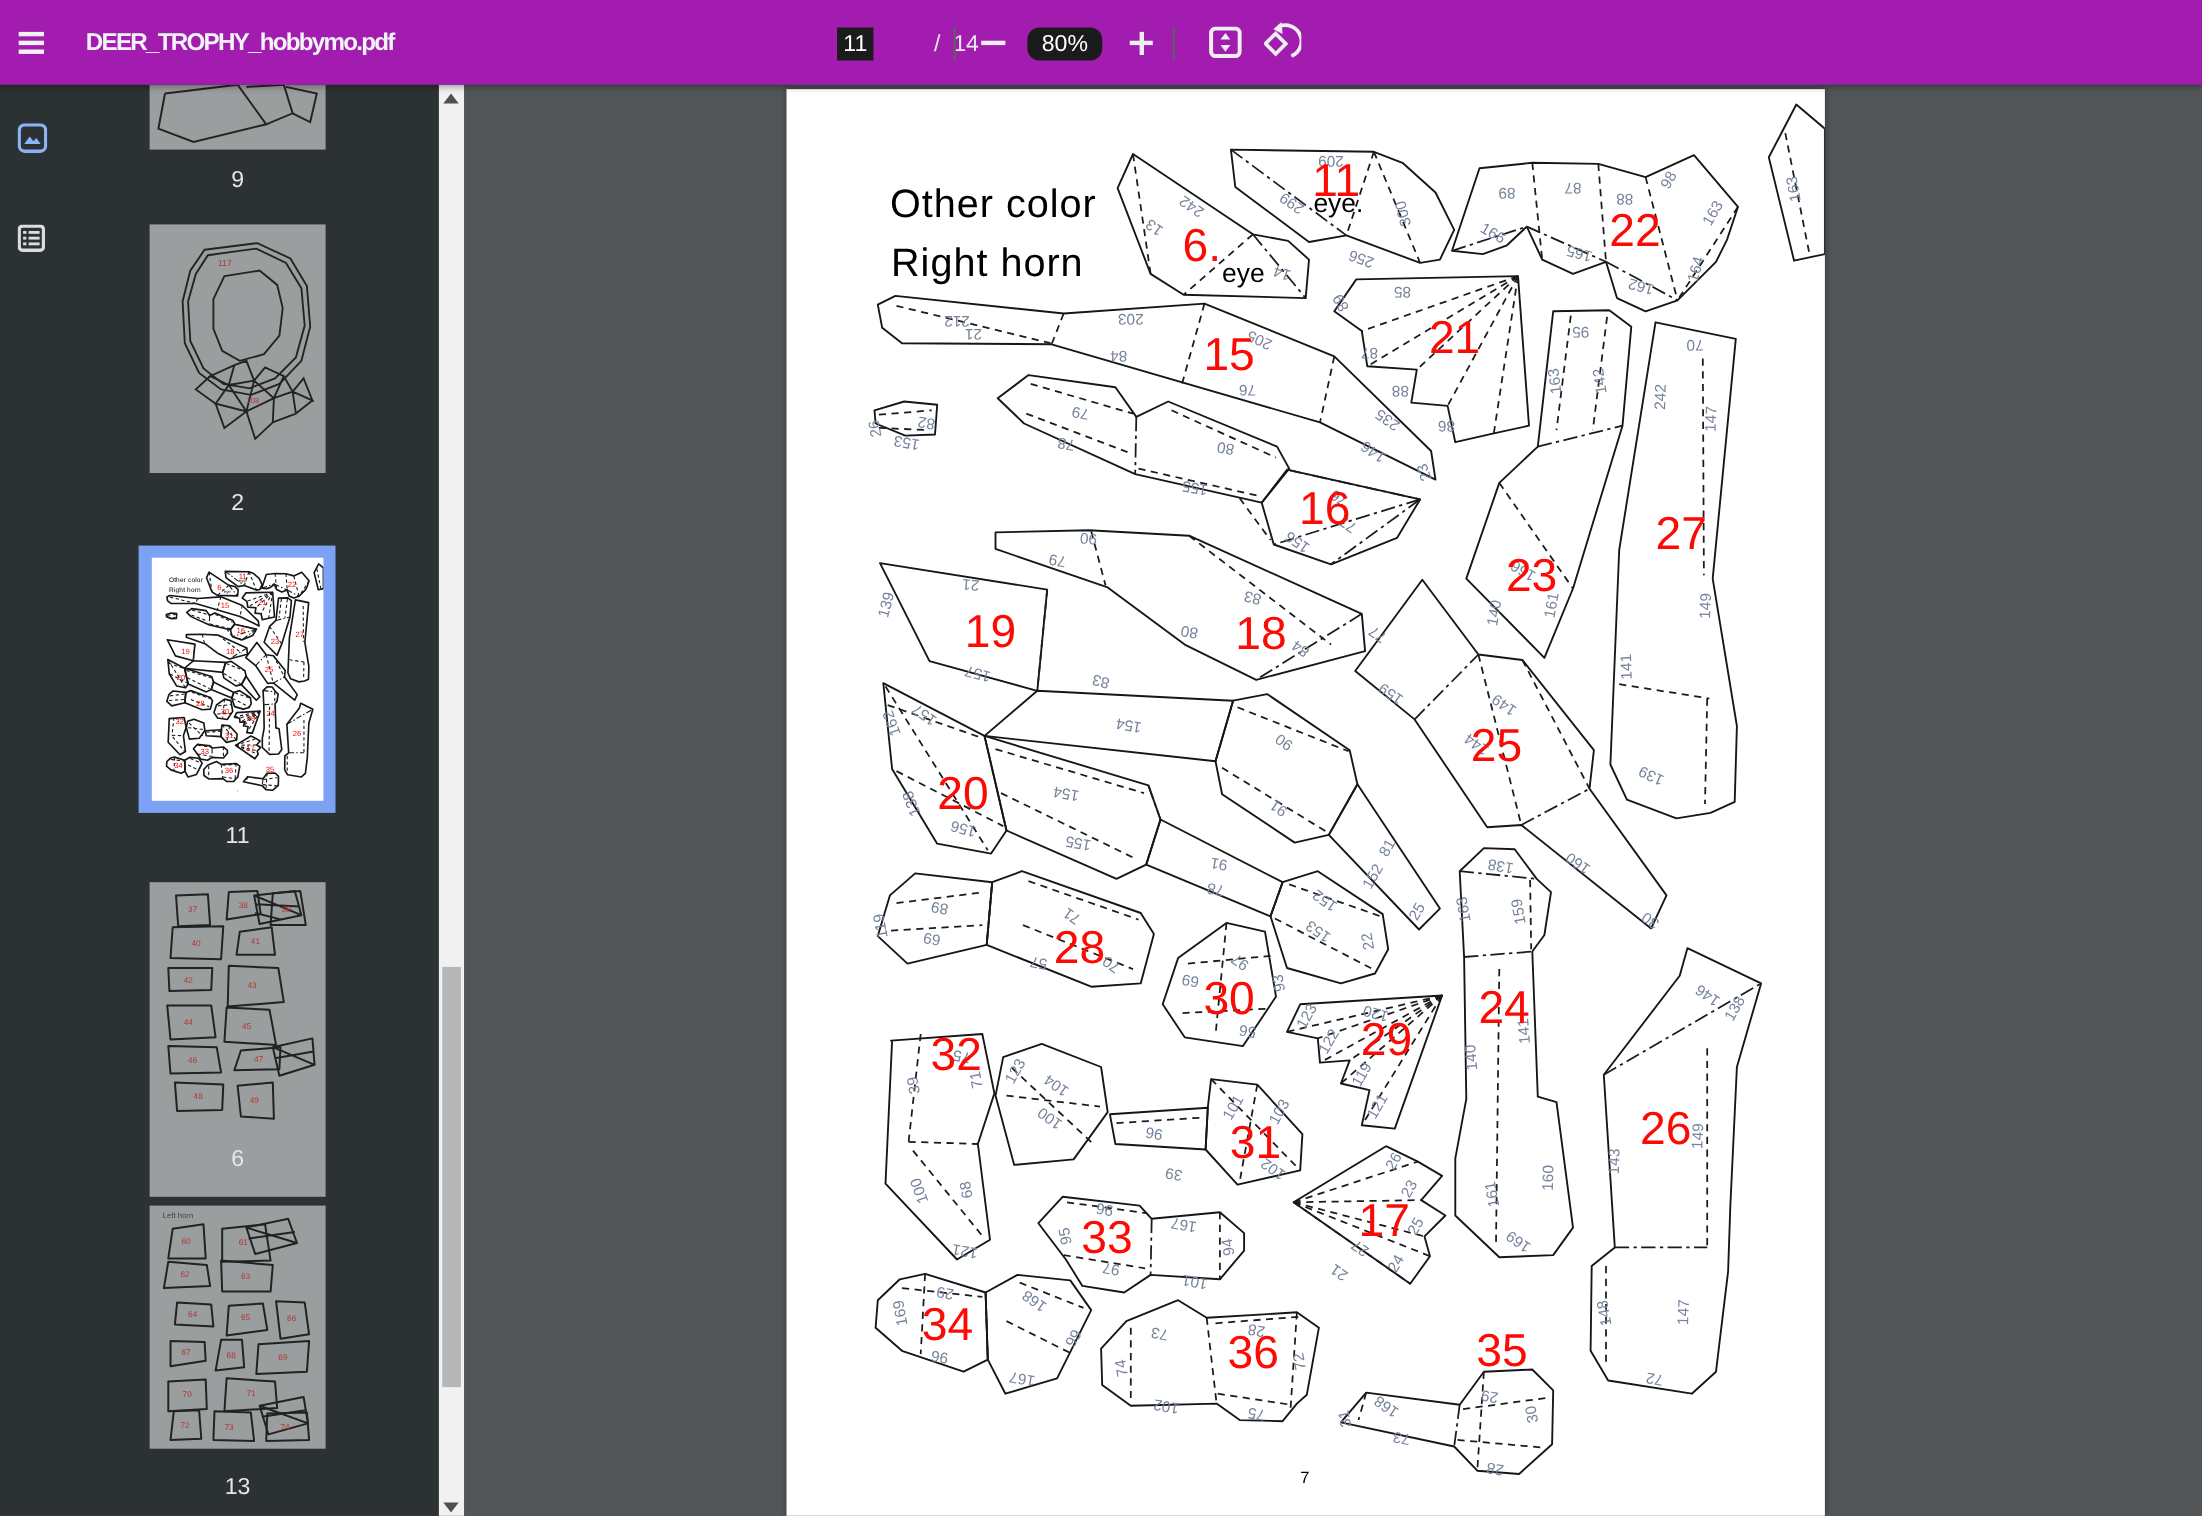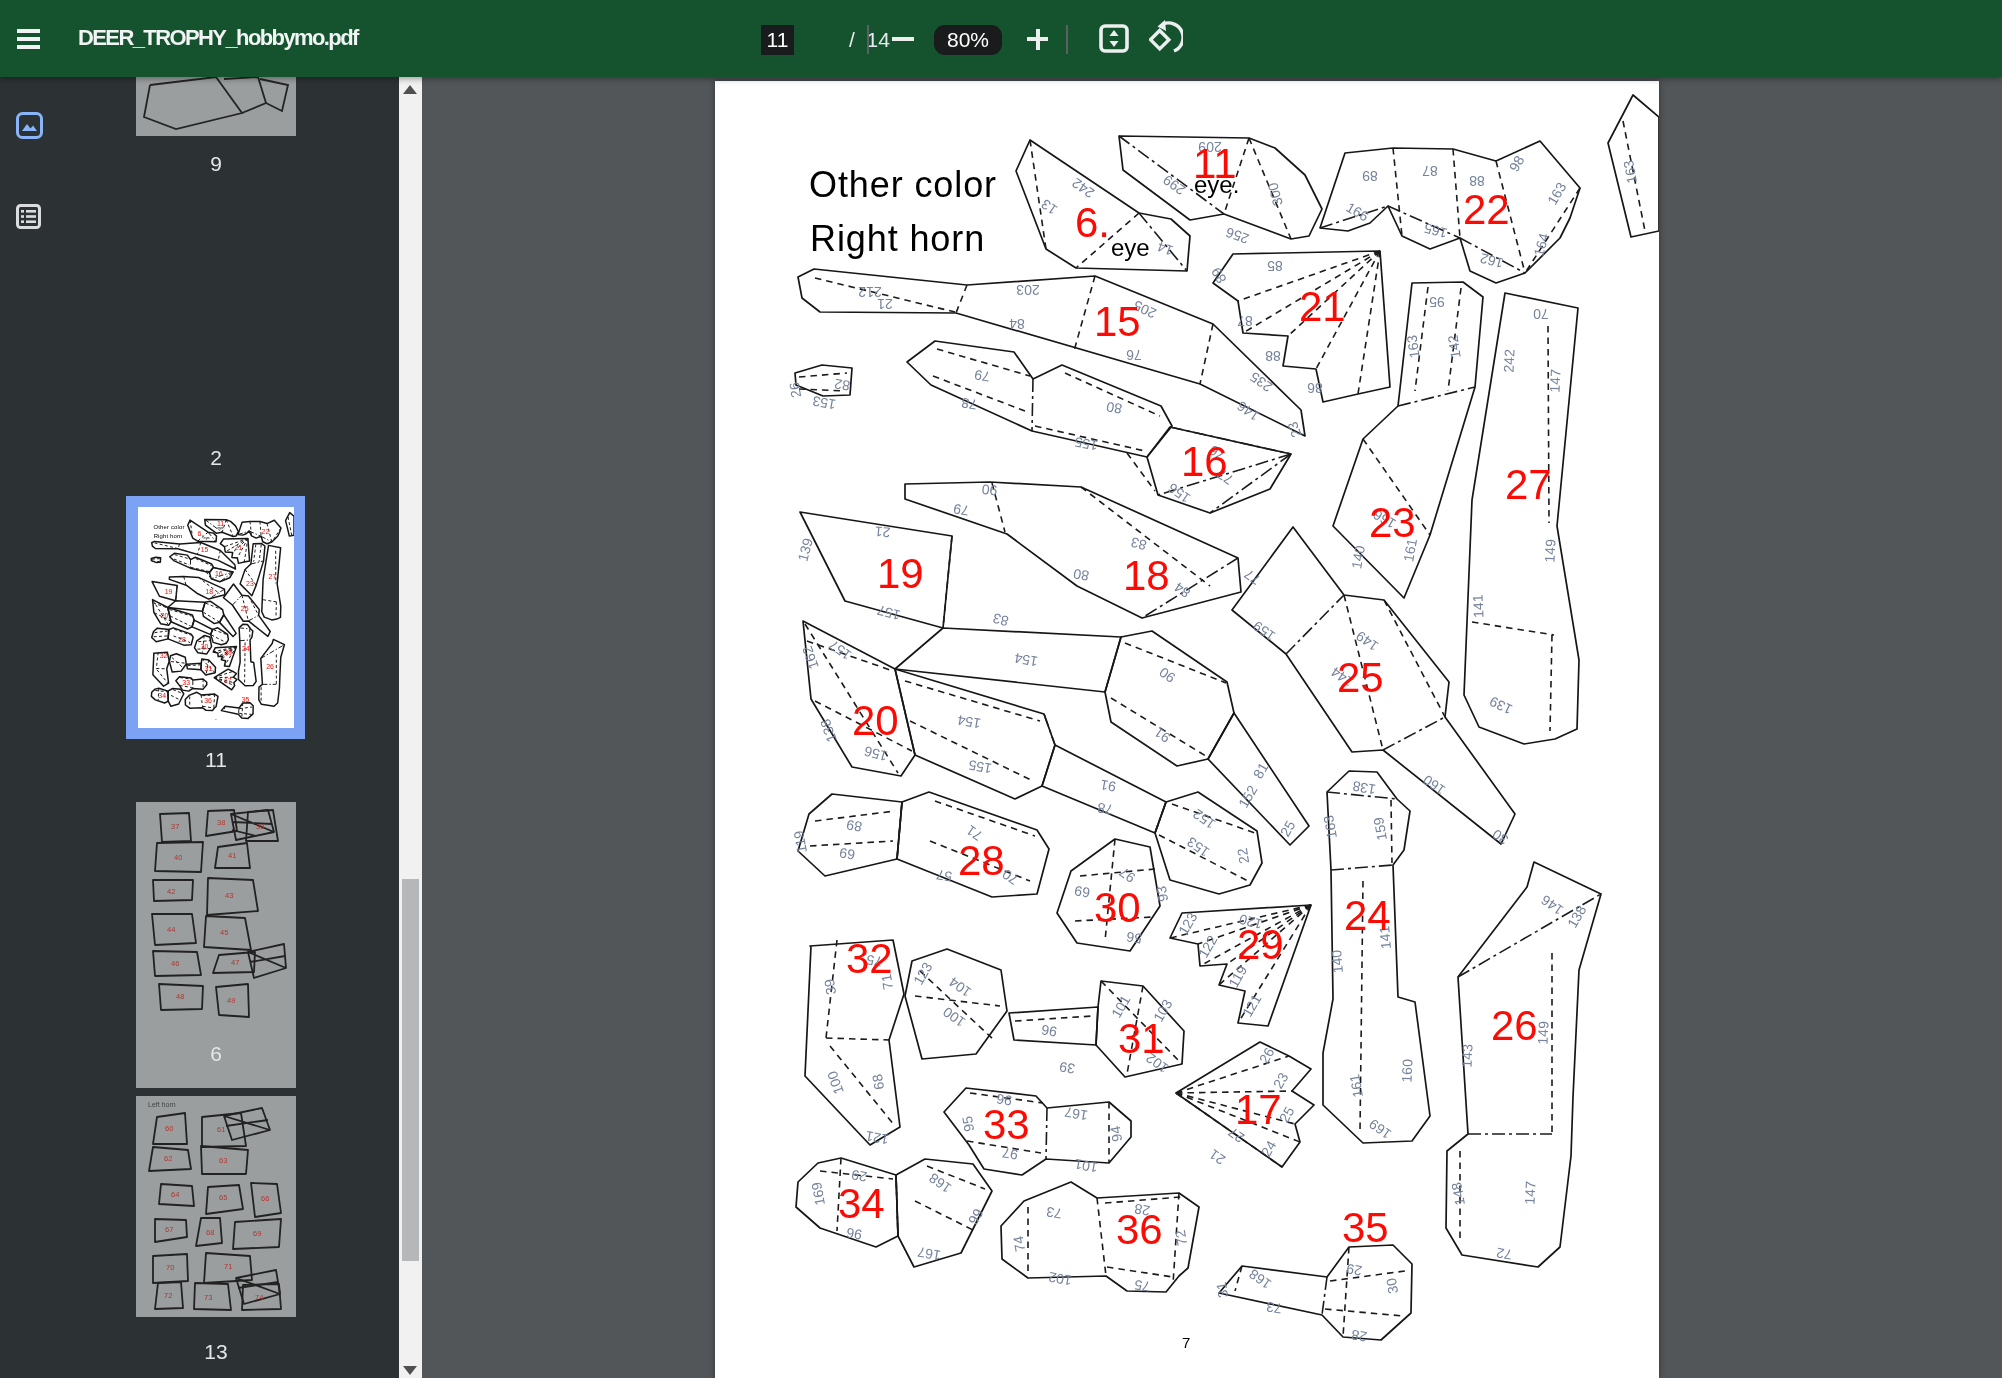--- a/index.html
+++ b/index.html
@@ -1,18 +1,18 @@
 <!DOCTYPE html>
 <html><head>
 <meta charset="utf-8">
 <style>
   html,body{margin:0;padding:0;width:2002px;height:1378px;overflow:hidden;
     font-family:"Liberation Sans",sans-serif;background:#525659;}
   *{box-sizing:border-box;}
-  #toolbar{position:absolute;left:0;top:0;width:2002px;height:77px;background:#14532d;
+  #toolbar{position:absolute;left:0;top:0;width:2002px;height:77px;background:#a21caf;
     box-shadow:0 2px 6px rgba(0,0,0,.35);z-index:30;}
   .hbar{position:absolute;left:17px;width:23px;height:4px;background:#f1f3f4;}
   #title{position:absolute;left:78px;top:25px;color:#f1f3f4;font-size:22px;font-weight:700;
     letter-spacing:-1.6px;}
   .darkbox{position:absolute;top:25px;height:30px;background:#191b1c;color:#fff;
     font-size:21px;text-align:center;line-height:30px;}
   #pagenum{left:761px;width:33px;}
   #slash14{position:absolute;left:849px;top:25px;height:30px;line-height:30px;color:#e8eaed;font-size:21px;}
   .vsep{position:absolute;top:25px;width:2px;height:29px;background:#5c6063;}
   #zoombox{left:934px;width:68px;border-radius:11px;}
@@ -78,20 +78,30 @@
   </svg>
 
   <div class="thumb" id="t9" style="top:0px;height:59px;"><svg width="160" height="59" viewBox="0 0 160 59">
 <g fill="none" stroke="#242424" stroke-width="1.8">
 <polyline points="14,8 80,0 106,36 40,52 8,40 14,8"></polyline>
 <polyline points="88,2 122,0 130,26 106,36"></polyline>
 <polyline points="124,2 152,8 146,34 130,26"></polyline>
 </g>
       </svg></div>
   <div class="thumblabel" style="top:75px">9</div>
+  <div class="thumb" id="t10" style="top:127px;height:226px;"><svg width="160" height="226" viewBox="0 0 160 226">
+<g fill="none" stroke="#232323" stroke-width="1.7">
+<polygon points="50,23 98,17 128,31 143,56 146,93 138,124 118,145 92,155 65,150 45,135 32,108 30,70 37,42"></polygon>
+<polygon points="53,28 97,22 124,35 138,58 141,92 133,121 114,140 91,149 67,145 49,131 37,106 35,70 42,45"></polygon>
+<polygon points="68,47 100,42 116,55 121,76 118,101 104,118 82,124 66,115 58,95 58,68"></polygon>
+<path d="M42,150 L55,138 L72,146 L60,163 Z M55,138 L72,146 L77,128 Z M72,146 L95,142 L88,124 L77,128 Z M60,163 L72,146 L88,170 Z M88,170 L95,142 L113,158 Z M95,142 L113,158 L122,138 L105,130 Z M88,170 L96,195 L112,180 L113,158 Z M113,158 L112,180 L133,172 L130,152 Z M60,163 L68,185 L88,170 Z M113,158 L130,152 L122,138 Z M130,152 L148,160 L140,140 Z M133,172 L148,160 L130,152 Z"></path>
+</g>
+<text x="62" y="38" font-size="8" fill="#b03a34">117</text>
+<text x="88" y="162" font-size="7" fill="#b03a34">108</text>
+</svg></div>
   <div class="thumblabel" style="top:369px">2</div>
   <div id="sel11">
       <div id="t11"><svg width="156" height="221" viewBox="0 0 944 1297">
 <g stroke="#161616" stroke-width="9" fill="none" stroke-linejoin="round">
 <polygon points="315,59 424,132 456,138 475,155 472,190 361,187 331,168 301,90"></polygon>
 <polygon points="404,55 534,57 560,67 590,94 607,128 594,155 576,158 509,133 475,139 408,89"></polygon>
 <polygon points="83,196 99,188 252,204 380,195 498,243 586,329 590,355 485,303 241,232 105,231 87,217"></polygon>
 <polygon points="665,170 675,306 643,313 608,321 601,288 568,285 573,255 528,252 523,220 498,202 518,173"></polygon>
 <polygon points="630,72 678,67 738,68 781,80 825,60 865,107 855,137 845,157 810,192 781,202 755,190 745,157 715,168 687,155 673,125 655,142 633,150 605,147"></polygon>
 <polygon points="790,212 863,227 842,445 864,579 862,648 840,658 809,663 764,646 749,614 757,419"></polygon>

